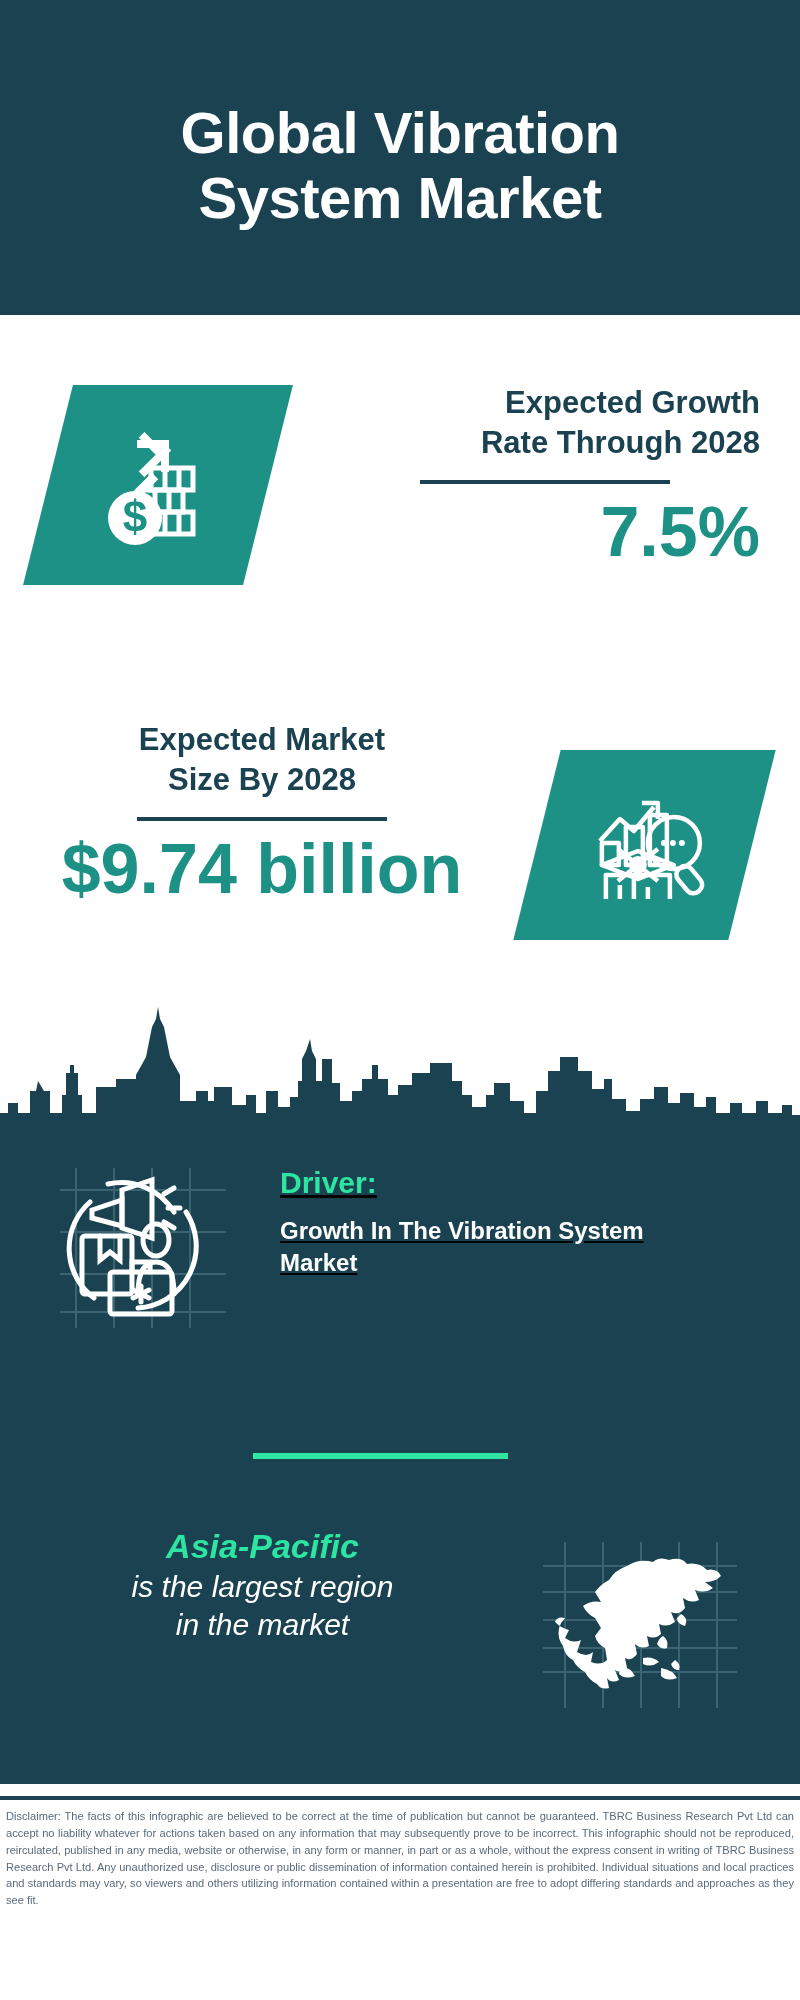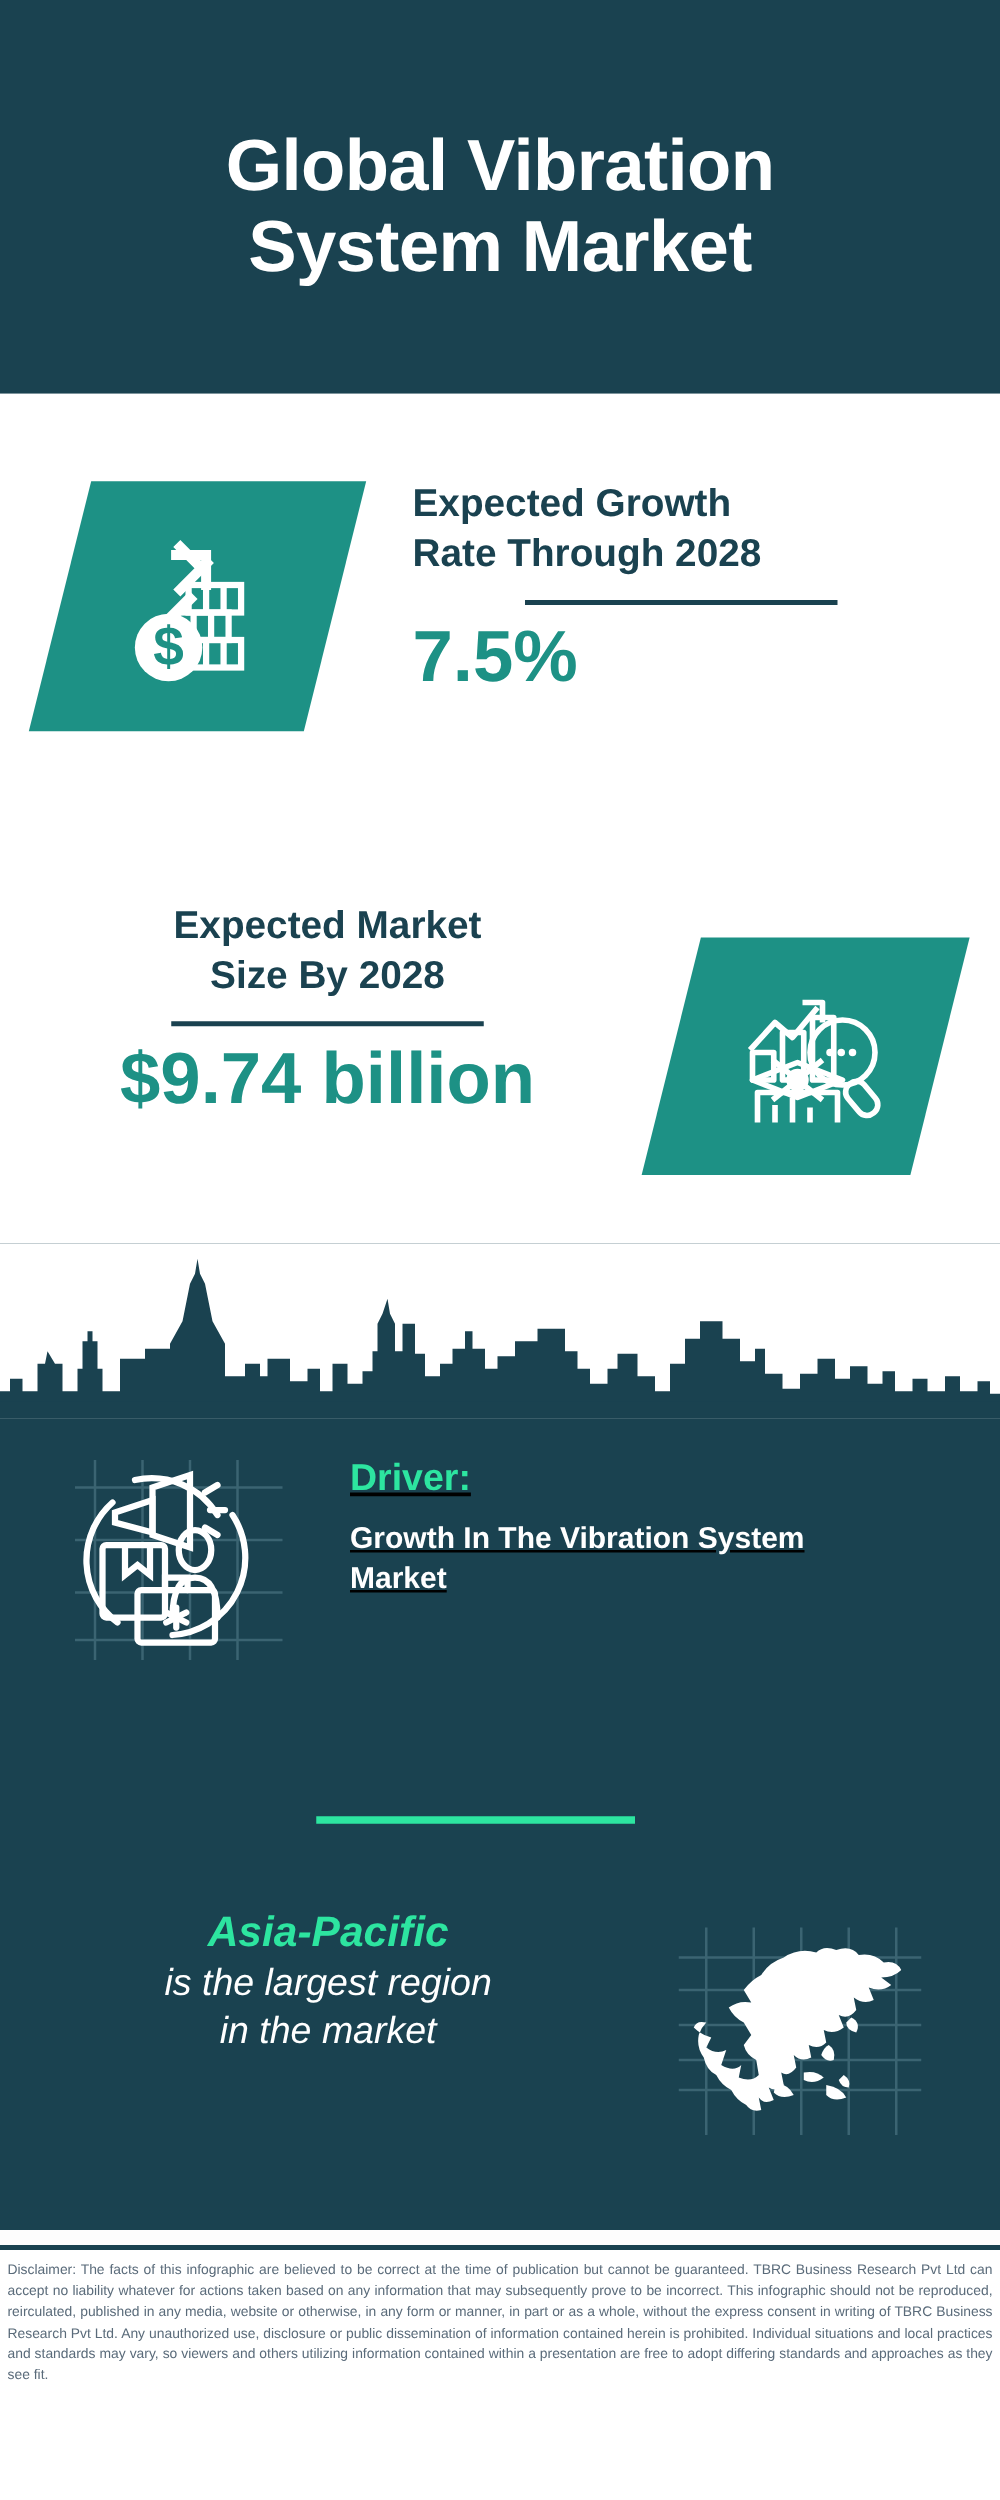--- a/index.html
+++ b/index.html
@@ -51,36 +51,36 @@
     background: #1d9185;
     transform: skewX(-14deg);
     display: flex; align-items: center; justify-content: center;
   }
   .para-left > .deskew { transform: skewX(14deg); }
 
   .growth-text {
     position: absolute;
     left: 330px; top: 68px;
     width: 430px;
-    text-align: left;
+    text-align: right;
   }
   .label-dark {
     color: #1a4250;
     font-size: 31px;
     font-weight: bold;
     line-height: 1.28;
   }
   .rule-dark {
     width: 250px; height: 4px;
     background: #1a4250;
     margin: 18px auto 10px auto;
   }
   .big-teal {
     color: #1d9185;
-    font-size: 58px;
+    font-size: 70px;
     font-weight: bold;
     line-height: 1.1;
   }
 
   
   .sec-size {
     position: absolute;
     left: 12px; top: 665px;
     width: 800px; height: 335px;
     background: #ffffff;

